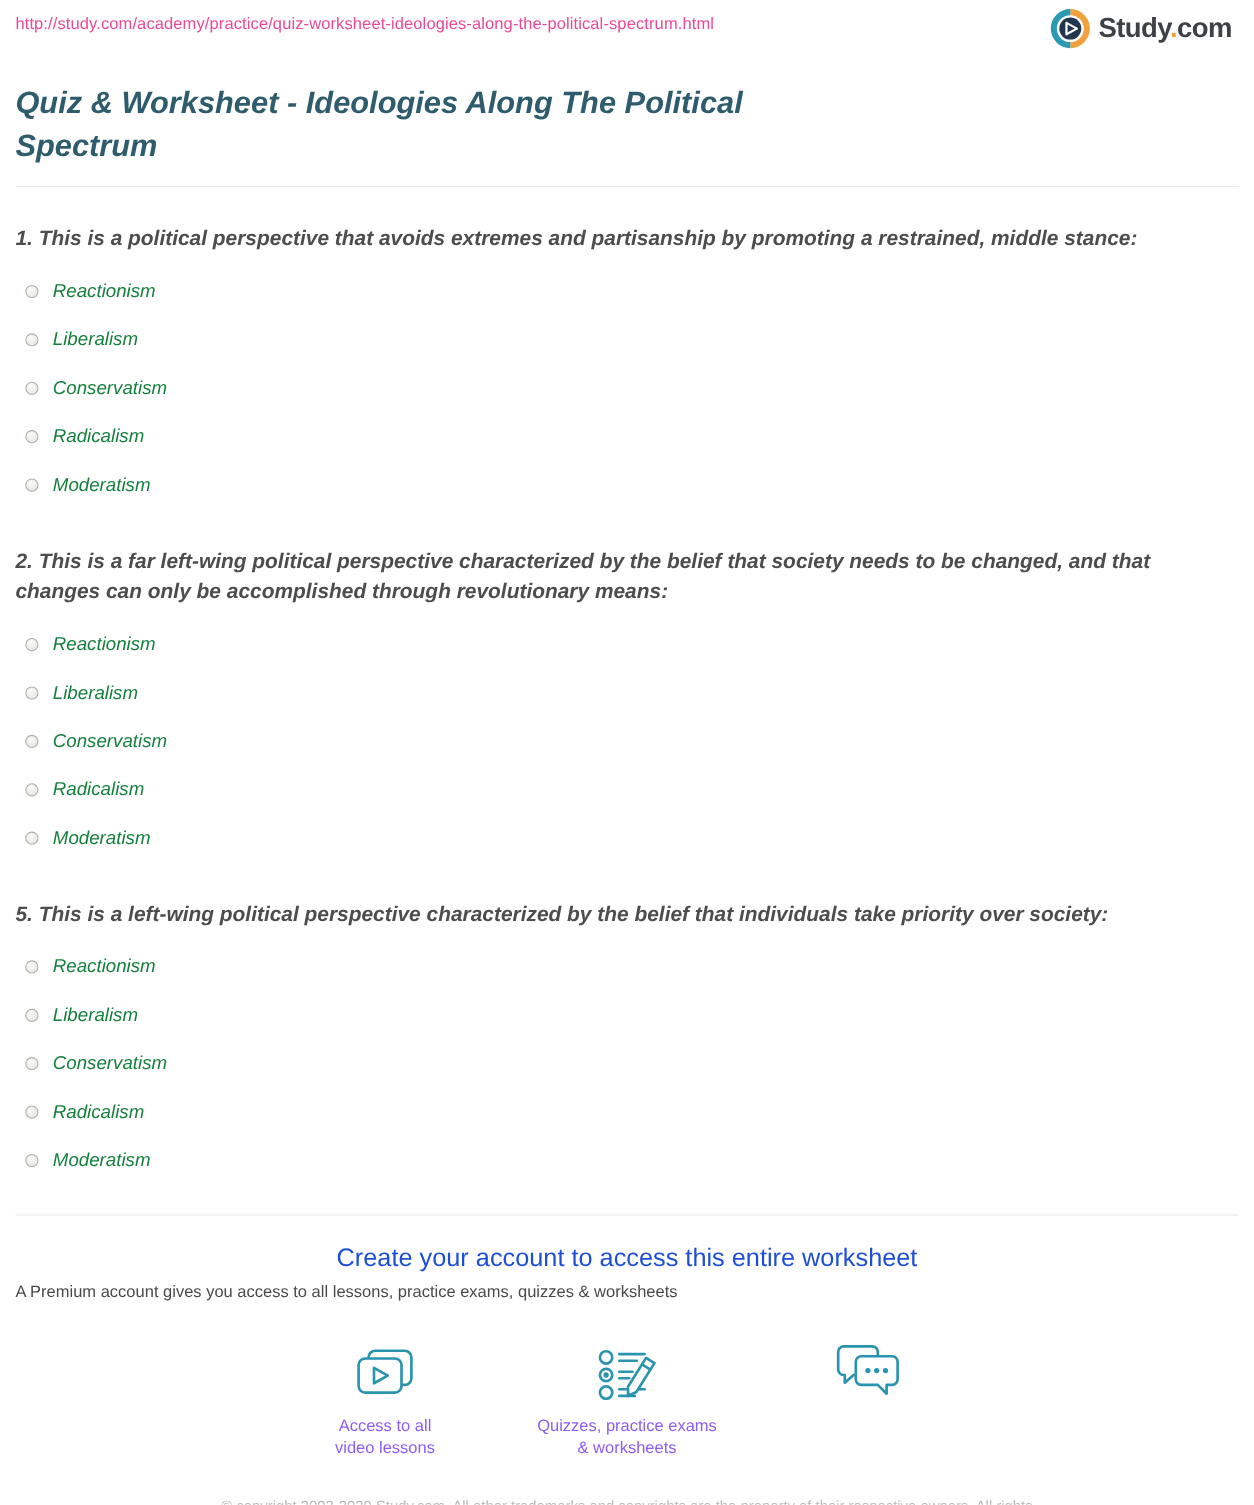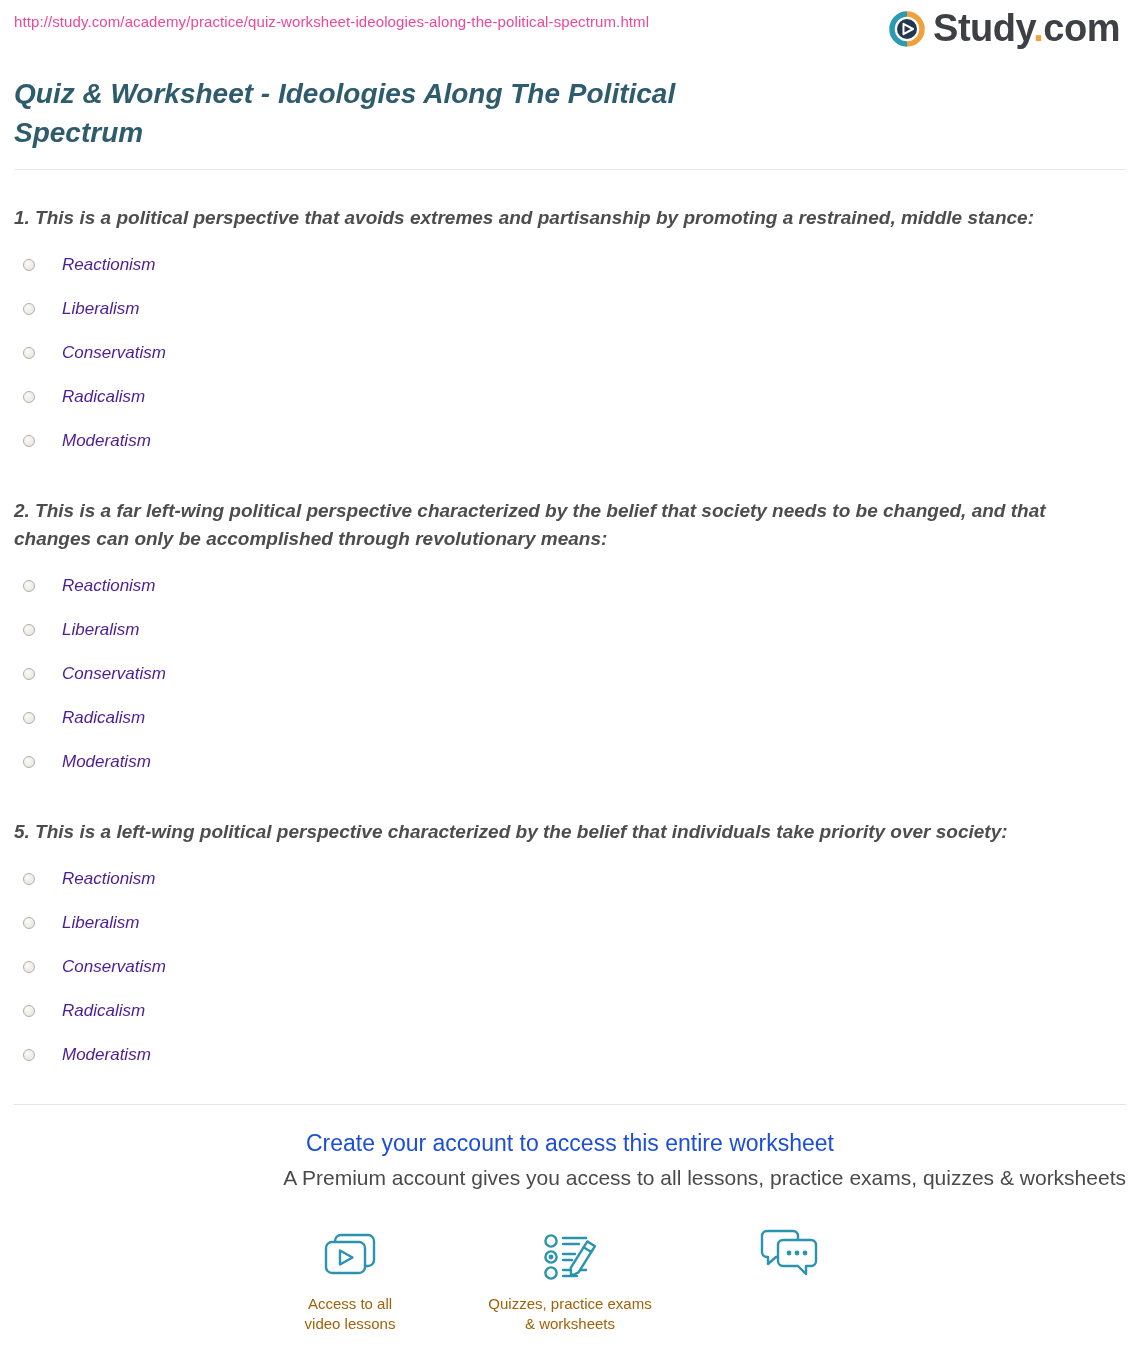--- a/index.html
+++ b/index.html
@@ -30,21 +30,21 @@
   .logo {
     position: absolute;
     top: 7px;
     right: 6px;
     display: flex;
     align-items: center;
     cursor: pointer;
   }
   .logo svg { display: block; }
   .logo-text {
-    font-size: 38px;
+    font-size: 25px;
     font-weight: bold;
     color: #3d4145;
     margin-left: 7px;
     letter-spacing: -0.5px;
   }
   .logo-text .dot { color: #f0a03c; }
 
   
   h1.page-title {
     margin: 14px 0 0 0;
@@ -81,59 +81,58 @@
     flex: 0 0 auto;
     width: 12px;
     height: 12px;
     margin: 0 13px 0 9px;
     border: 1px solid #b3aea6;
     border-radius: 50%;
     background: radial-gradient(circle at 35% 30%, #fbfaf7 0%, #eceae4 70%, #e3e0d8 100%);
   }
   .option-label {
     font-size: 17px;
-    color: #4c1d95;
-    margin-left: 14px;
+    color: #15803d;
   }
 
   
   .footer-divider {
     border: none;
     border-top: 1px solid #e6e6e6;
     margin: 27px 0 0 0;
   }
   .cta-title {
     margin: 25px 0 0 0;
     text-align: center;
     font-size: 23px;
     font-weight: normal;
     color: #1d4ed8;
   }
   .cta-subtitle {
     margin: 9px 0 0 0;
-    text-align: right;
-    font-size: 21px;
+    text-align: left;
+    font-size: 15px;
     color: #4a4a4a;
   }
   .features {
     display: flex;
     justify-content: center;
     margin-top: 38px;
   }
   .feature {
     width: 220px;
     text-align: center;
   }
   .feature-icon { height: 54px; display: flex; align-items: flex-end; justify-content: center; }
   .feature-icon svg { display: block; }
   .feature-label {
     margin-top: 12px;
     font-size: 15px;
     line-height: 20px;
-    color: #a16207;
+    color: #8b5cf6;
   }
   .copyright {
     margin: 34px auto 0 auto;
     max-width: 740px;
     text-align: center;
     font-size: 13.5px;
     line-height: 18px;
     color: #b5b5b5;
   }
   .icon-stroke { fill: none; stroke: #2a93ad; stroke-width: 2.4; stroke-linecap: round; stroke-linejoin: round; }

